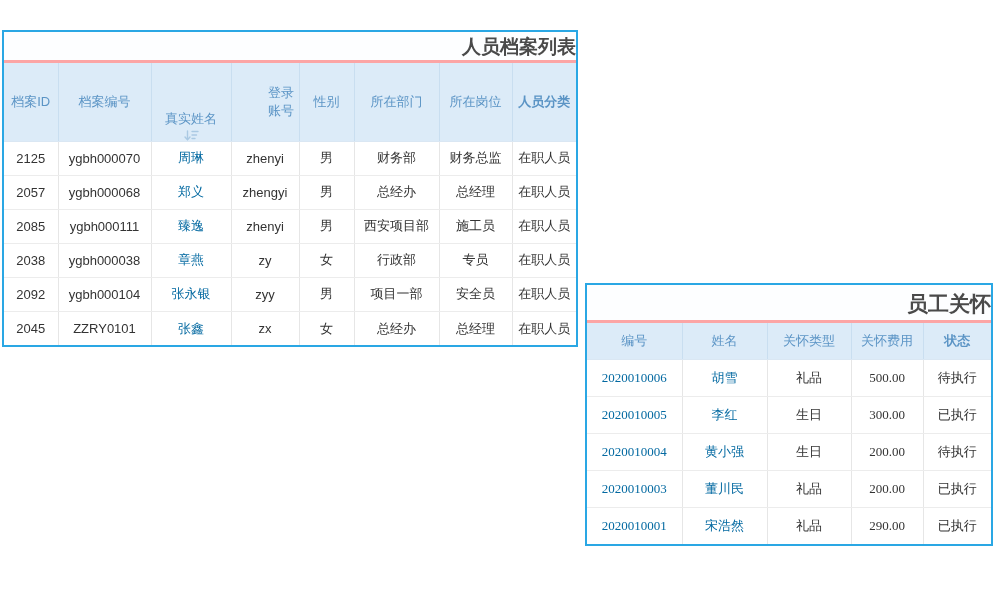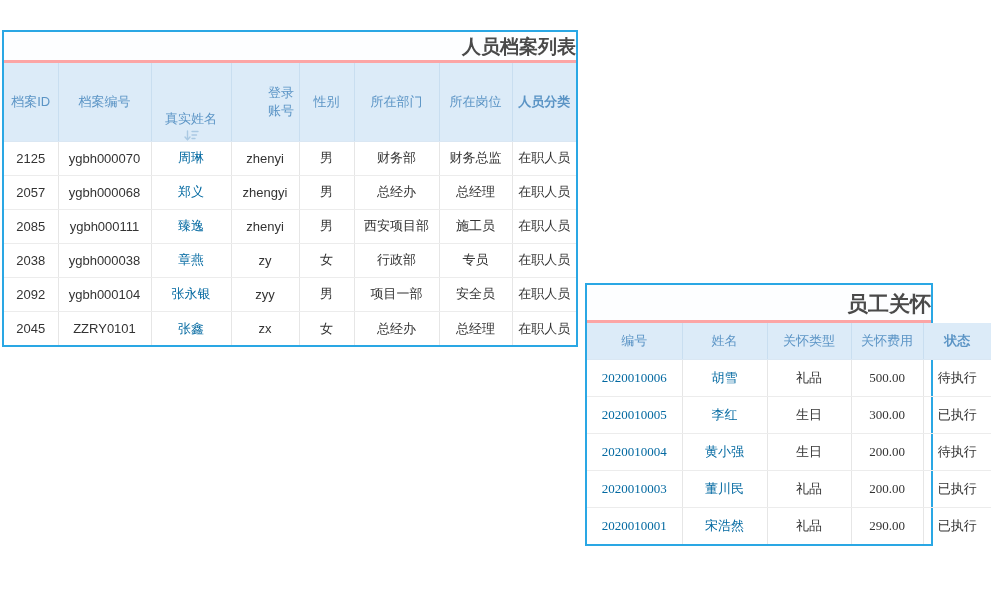--- a/index.html
+++ b/index.html
@@ -10,21 +10,21 @@
     overflow: hidden;
     font-family: "Liberation Sans", "DejaVu Sans", sans-serif;
     position: relative;
   }
   .panel {
     position: absolute;
     background: #ffffff;
     border: 2px solid #2aa7e4;
   }
   #personnel-panel { left: 2px; top: 30px; width: 576px; }
-  #care-panel      { left: 585px; top: 283px; width: 348px; }
+  #care-panel      { left: 585px; top: 283px; width: 408px; }
 
   .panel-title {
     text-align: right;
     font-weight: bold;
     color: #4a4a4a;
     background: #fdfeff;
     border-bottom: 3px solid #fca5a5;
   }
   #personnel-panel .panel-title { font-size: 19px; height: 31px; line-height: 30px; }
   #care-panel .panel-title      { font-size: 21px; height: 38px; line-height: 37px; }

